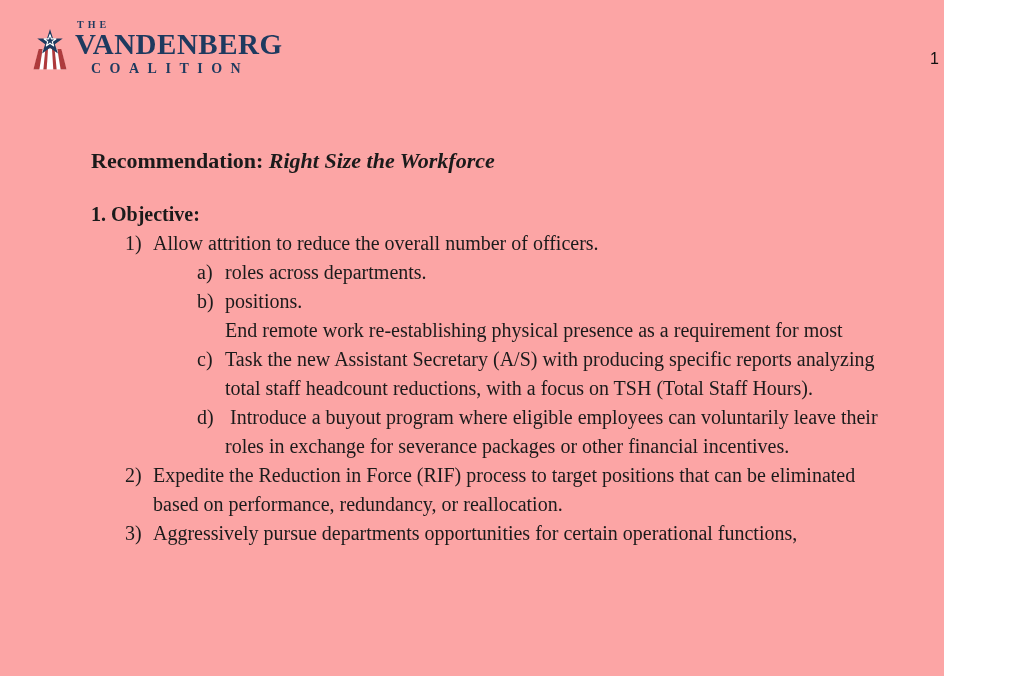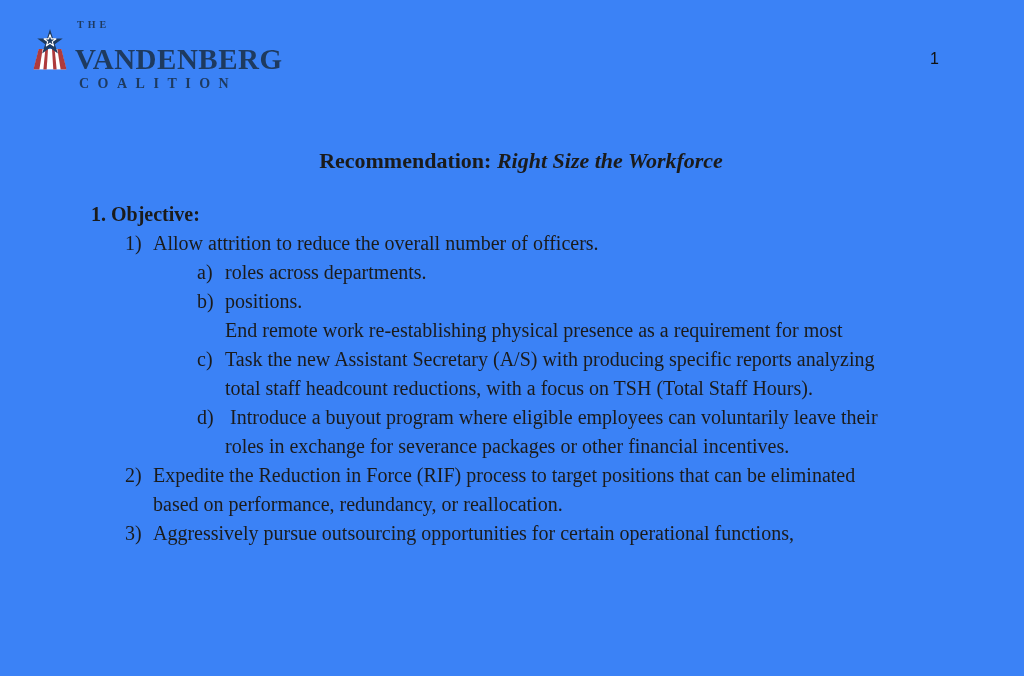--- a/index.html
+++ b/index.html
@@ -2,23 +2,23 @@
 <html><head>
 <meta charset="utf-8">
 <style>
   html, body {
     margin: 0;
     padding: 0;
     background: #ffffff;
   }
   .page {
     position: relative;
-    width: 1024px;
+    width: 944px;
     height: 676px;
-    background: #3b82f6;
+    background: #fca5a5;
     overflow: hidden;
     font-family: "Liberation Serif", "DejaVu Serif", serif;
     color: #1b1b1b;
   }
 
   
   .logo {
     position: absolute;
     left: 30px;
     top: 16px;
@@ -35,28 +35,28 @@
   .logo-the {
     font-size: 10px;
     font-weight: 700;
     letter-spacing: 4px;
     margin-left: 2px;
   }
   .logo-name {
     font-size: 29px;
     font-weight: 700;
     letter-spacing: 0.5px;
-    margin-top: 15px;
+    margin-top: 0;
   }
   .logo-sub {
     font-size: 14px;
     font-weight: 600;
     letter-spacing: 8.5px;
     margin-top: 3px;
-    margin-left: 4px;
+    margin-left: 16px;
   }
   .page-number {
     position: absolute;
     left: 930px;
     top: 50px;
     font-family: "Liberation Sans", sans-serif;
     font-size: 16px;
     color: #111;
   }
 
@@ -67,21 +67,20 @@
     top: 146px;
     width: 860px;
     font-size: 20px;
     line-height: 29px;
   }
   .doc-heading {
     font-size: 22px;
     font-weight: 700;
     line-height: 29px;
     white-space: nowrap;
-    text-align: center;
   }
   .doc-heading .italic { font-style: italic; }
   .section-heading {
     font-size: 20px;
     font-weight: 700;
     line-height: 29px;
   }
   .section-objective { margin-top: 25px; }
   .section-lead { margin-top: 26px; }
 
@@ -176,19 +175,19 @@
       <span class="marker">2)</span>
       <div class="txt">
         <div>Expedite the Reduction in Force (RIF) process to target positions that can be eliminated</div>
         <div>based on performance, redundancy, or reallocation.</div>
       </div>
     </div>
 
     <div class="row l1">
       <span class="marker">3)</span>
       <div class="txt">
-        <div>Aggressively pursue outsourcing opportunities for certain operational functions,</div>
+        <div>Aggressively pursue departments opportunities for certain operational functions,</div>
       </div>
     </div>
 
 
   </div>
 </div>
 
 </body></html>

